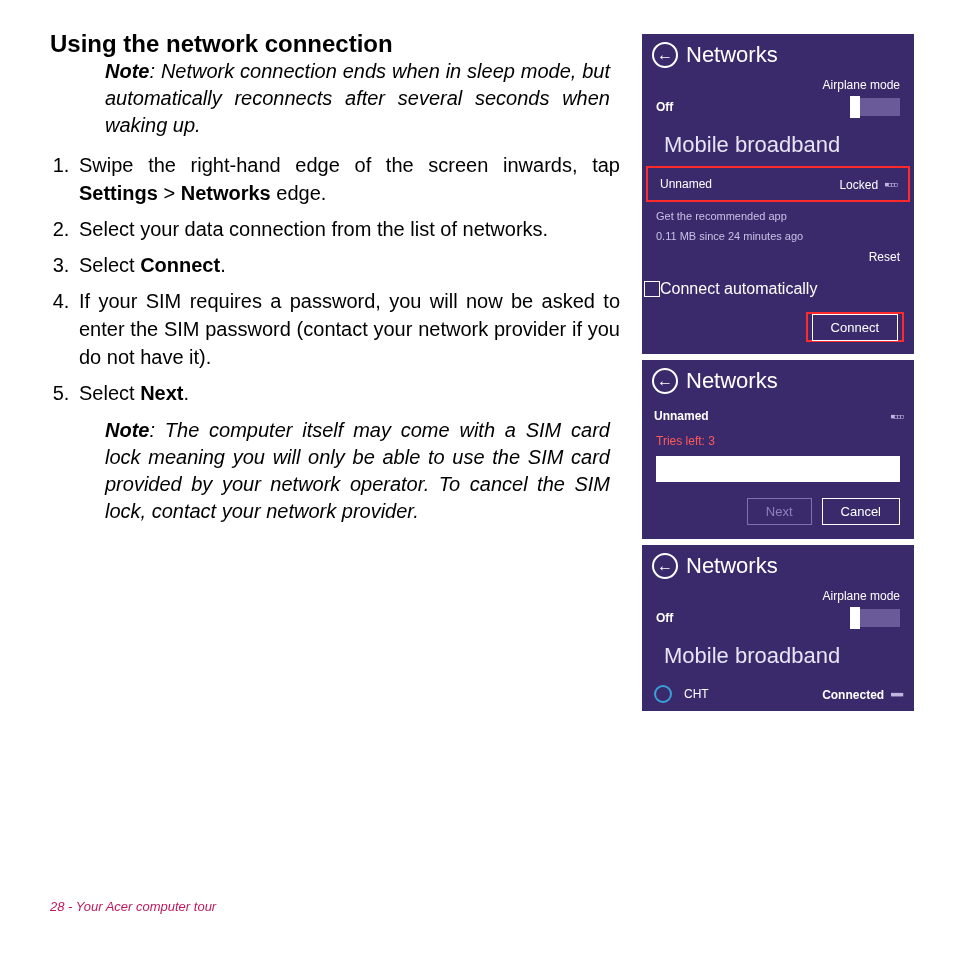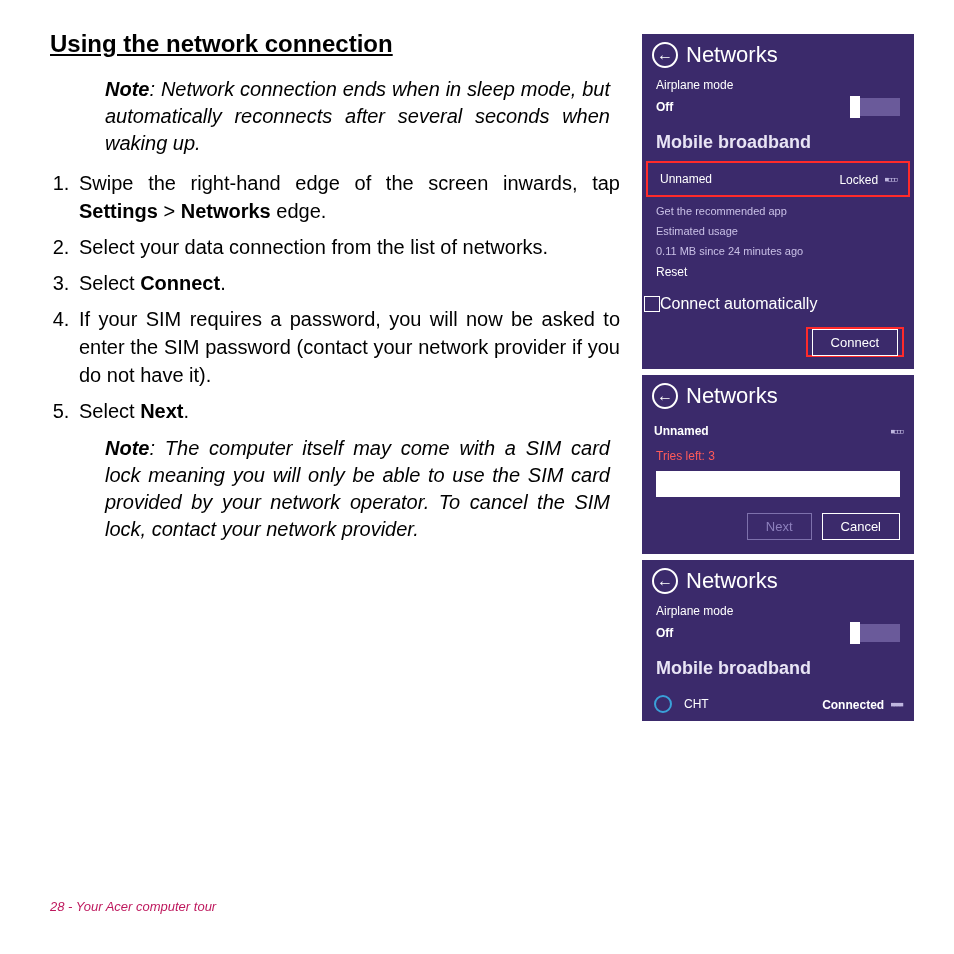--- a/index.html
+++ b/index.html
@@ -12,22 +12,20 @@
     position: relative;
     padding: 30px 40px 30px 50px;
   }
   .content-left {
     width: 570px;
     float: left;
   }
   h2.section-title {
     font-size: 24px;
     font-weight: bold;
-    text-decoration: underline;
-    margin-bottom: 18px;
   }
   .note {
     font-size: 20px;
     font-style: italic;
     margin-left: 55px;
     margin-right: 10px;
     text-align: justify;
     line-height: 1.35;
     margin-bottom: 12px;
   }
@@ -77,43 +75,43 @@
     display: flex;
     align-items: center;
     justify-content: center;
     font-size: 16px;
   }
   .panel-title {
     font-size: 22px;
     font-weight: 300;
   }
   .row-pad { padding: 4px 14px; }
-  .small { font-size: 12px; }
+  .small { font-size: 12px; text-align: right; }
   .tiny { font-size: 11px; color: #c9c0e6; }
   .airplane-row {
     display: flex;
     justify-content: space-between;
     align-items: center;
     padding: 2px 14px 10px 14px;
   }
   .toggle {
     width: 50px; height: 18px;
     background: #6a5a9a;
     position: relative;
   }
   .toggle .knob {
     position: absolute;
     left: 0; top: -2px;
     width: 10px; height: 22px;
     background: #fff;
   }
   .section-label {
-    font-size: 18px;
-    font-weight: 700;
-    padding: 6px 14px 8px 14px;
+    font-size: 22px;
+    font-weight: 400;
+    padding: 6px 14px 8px 22px;
     color: #e8e4f5;
   }
   .net-row {
     display: flex;
     justify-content: space-between;
     align-items: center;
     padding: 8px 12px;
   }
   .hl-red {
     border: 2px solid #ff2a2a;
@@ -225,21 +223,20 @@
       <div class="toggle">
           <div class="knob"></div>
         </div>
     </div>
     <div class="section-label">Mobile broadband</div>
     <div class="net-row hl-red">
       <span class="small">Unnamed</span>
       <span class="small"><span>Locked</span><span class="signal-icon">▪▫▫▫</span></span>
     </div>
     <div class="row-pad tiny" style="padding-top:8px">Get the recommended app</div>
-    <div class="row-pad tiny">Estimated usage</div>
     <div class="row-pad tiny">0.11 MB since 24 minutes ago</div>
     <div class="row-pad small" style="padding-bottom:10px">Reset</div>
     <div class="checkbox-row">
       <div class="cb"></div>
       <span>Connect automatically</span>
     </div>
     <div class="btn-row">
       <span class="hl-red-btn">
         <span class="btn">Connect</span>
       </span>

